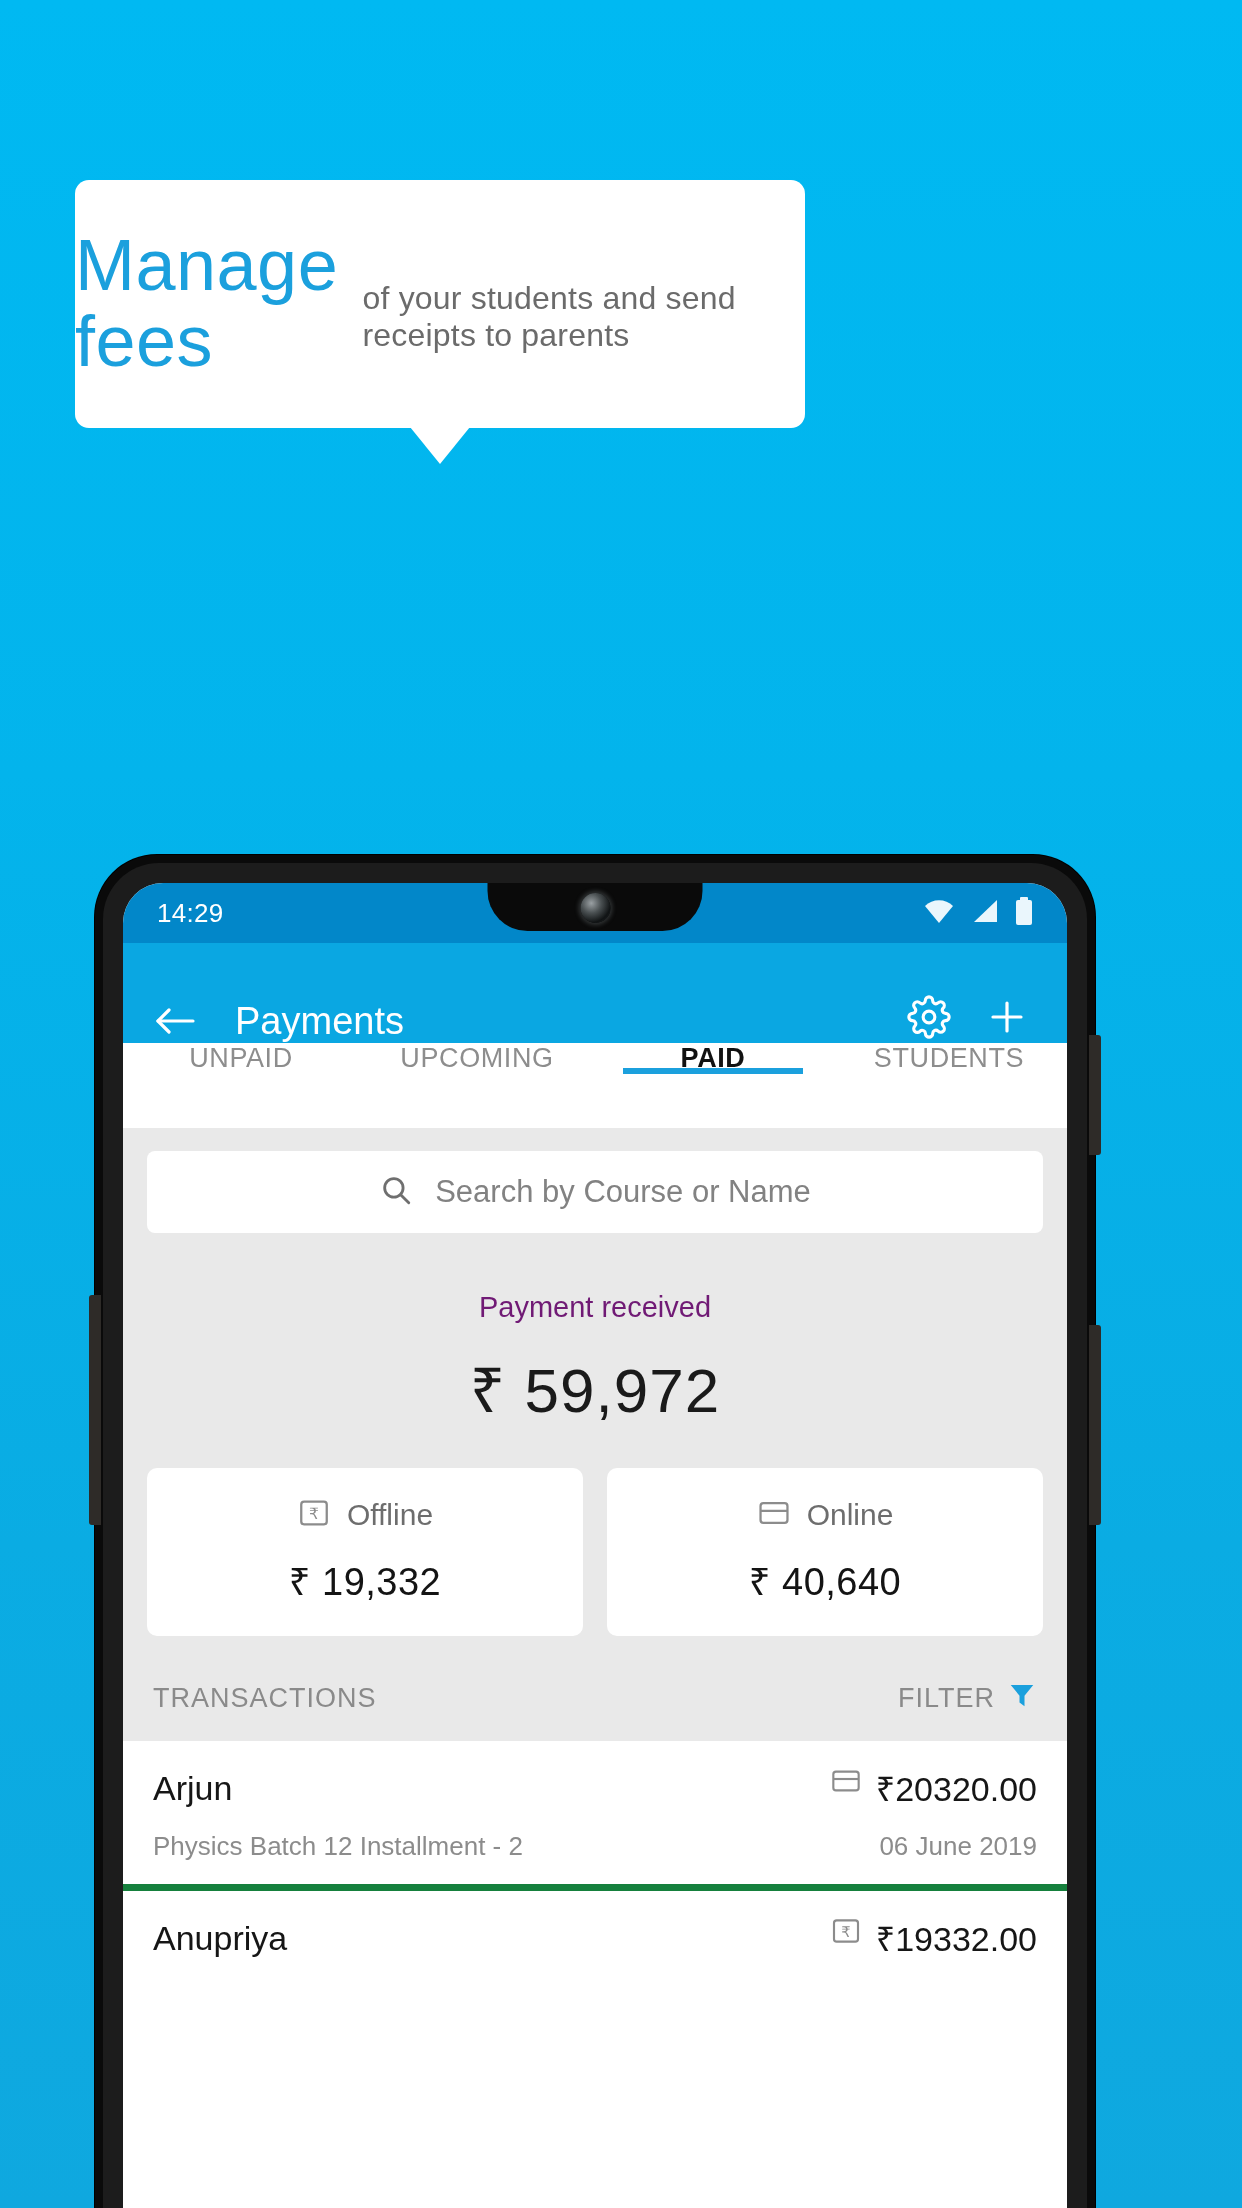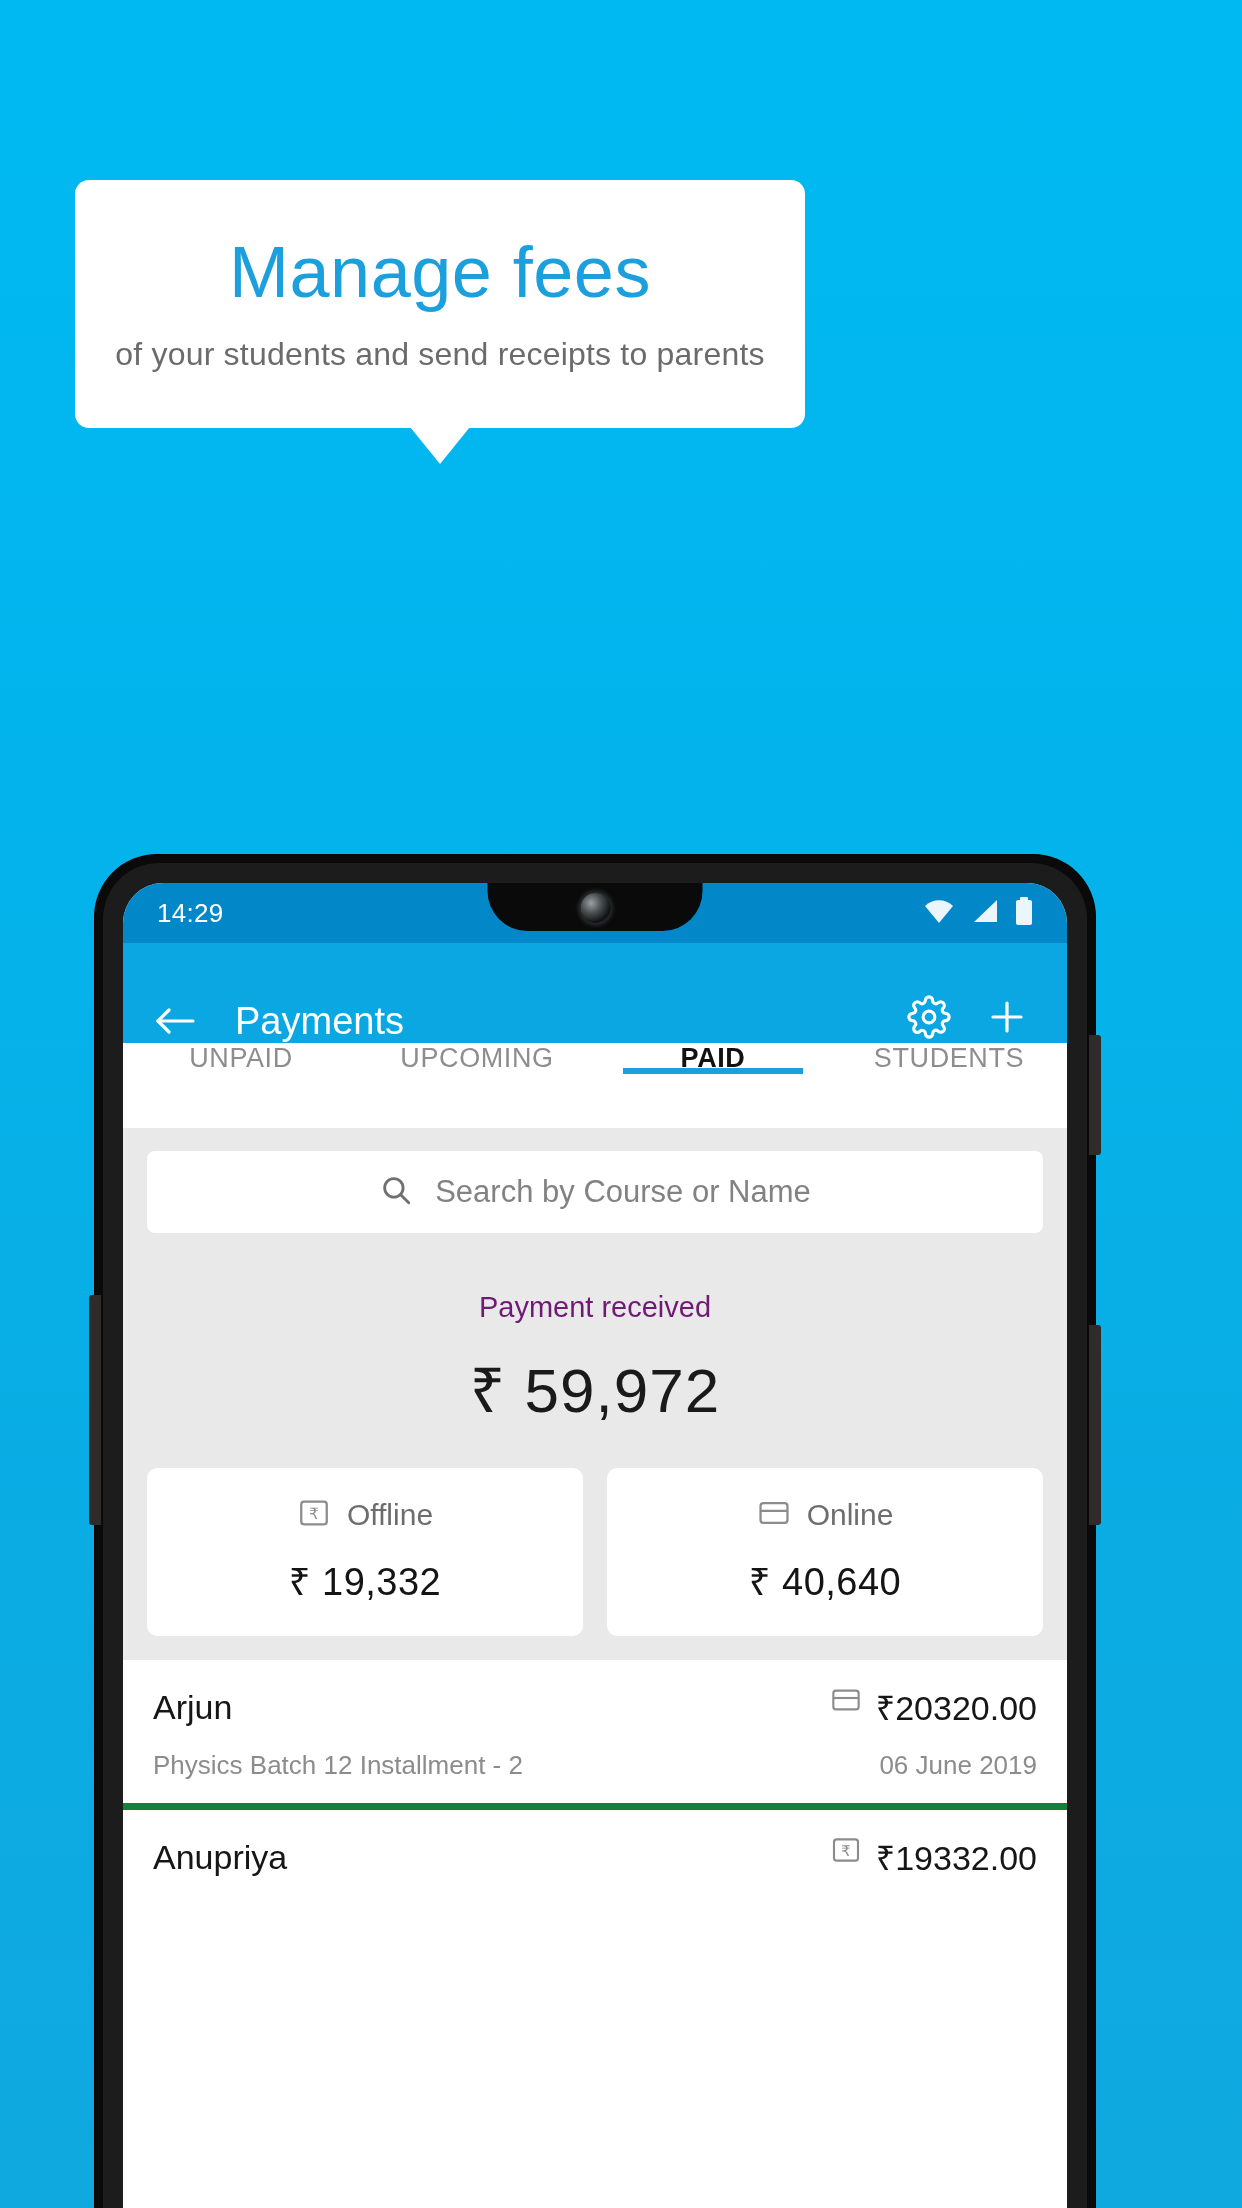--- a/index.html
+++ b/index.html
@@ -7,21 +7,21 @@
   body {
     font-family:"Liberation Sans", sans-serif;
     background:linear-gradient(180deg,#00b9f2 0%,#03b4ec 35%,#0aace3 70%,#0fa8df 100%);
     position:relative;
   }
 
   
   .promo-card{
     position:absolute; left:75px; top:180px; width:730px; height:248px;
     background:#ffffff; border-radius:14px;
-    display:flex; flex-direction:column; align-items:center; justify-content:center;
+    display:flex; flex-direction:row; align-items:center; justify-content:center;
   }
   .promo-title{
     font-size:72px; font-weight:300; color:#1ba0dd; letter-spacing:0.5px;
     line-height:1.05;
   }
   .promo-sub{
     font-size:32px; font-weight:400; color:#6b6b6b; margin-top:26px; letter-spacing:0.2px;
   }
   .promo-arrow{
     position:absolute; left:410px; top:427px; width:0; height:0;
@@ -256,20 +256,31 @@
                 <rect x="2.5" y="5" width="19" height="14" rx="2"></rect>
                   <path d="M2.5 10.5 H21.5"></path>
               </svg>
             </span>
             <span class="mcard-label">Online</span>
           </div>
           <div class="mcard-amt">₹ 40,640</div>
         </div>
       </div>
 
+      <div class="listhead">
+        <span>TRANSACTIONS</span>
+        <span class="filter">
+          <span>FILTER</span>
+          <span>
+            <svg width="30" height="30" viewBox="0 0 24 24">
+                <path d="M3 4 H21 L14 12.5 V21 L10 18 V12.5 Z" fill="#1ba0dd"></path>
+              </svg>
+          </span>
+        </span>
+      </div>
 
       <div class="txlist">
         <div class="txrow">
           <div class="txline">
             <span class="tx-name">Arjun</span>
             <span class="tx-amt">
               <span>
                 <svg width="32" height="32" viewBox="0 0 24 24" fill="none" stroke="#8c8c8c" stroke-width="1.6">
                   <rect x="2.5" y="5" width="19" height="14" rx="2"></rect>
                     <path d="M2.5 10.5 H21.5"></path>

